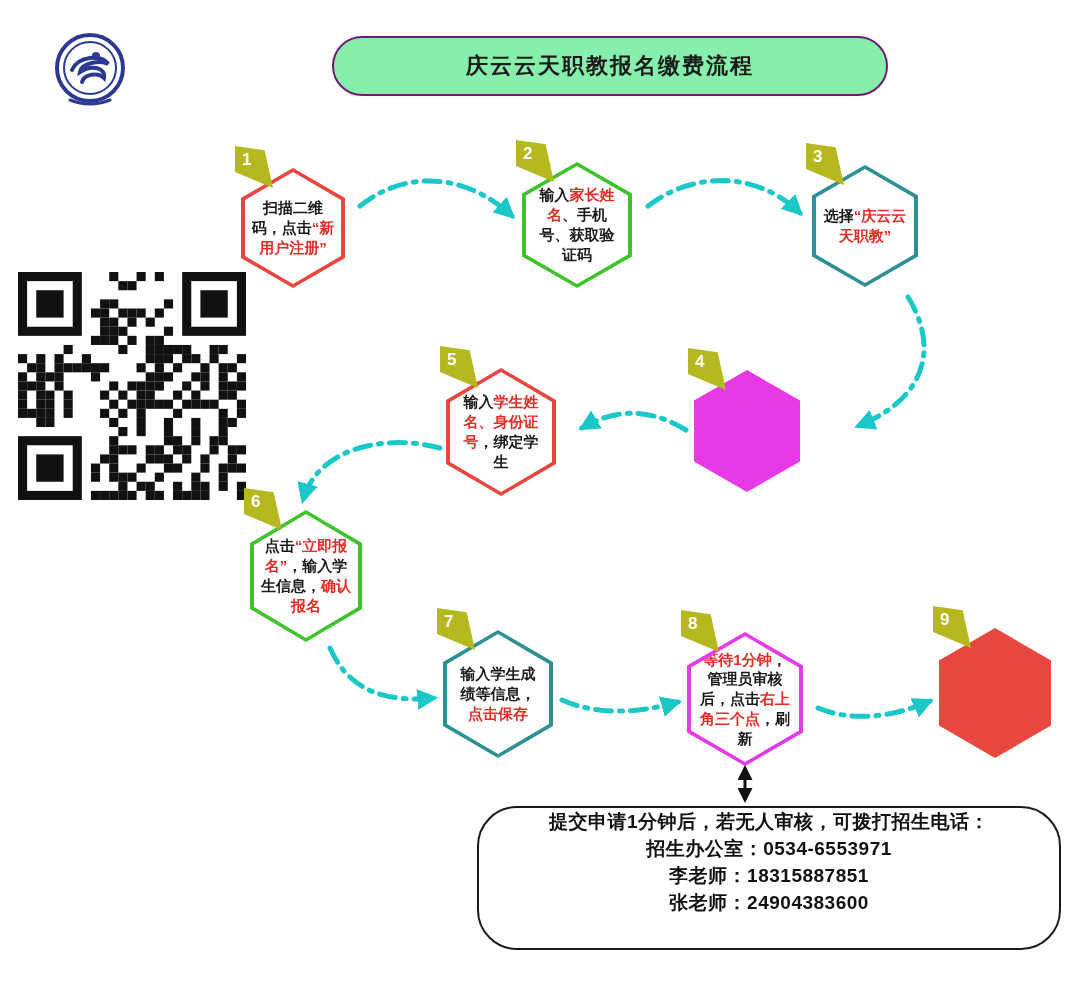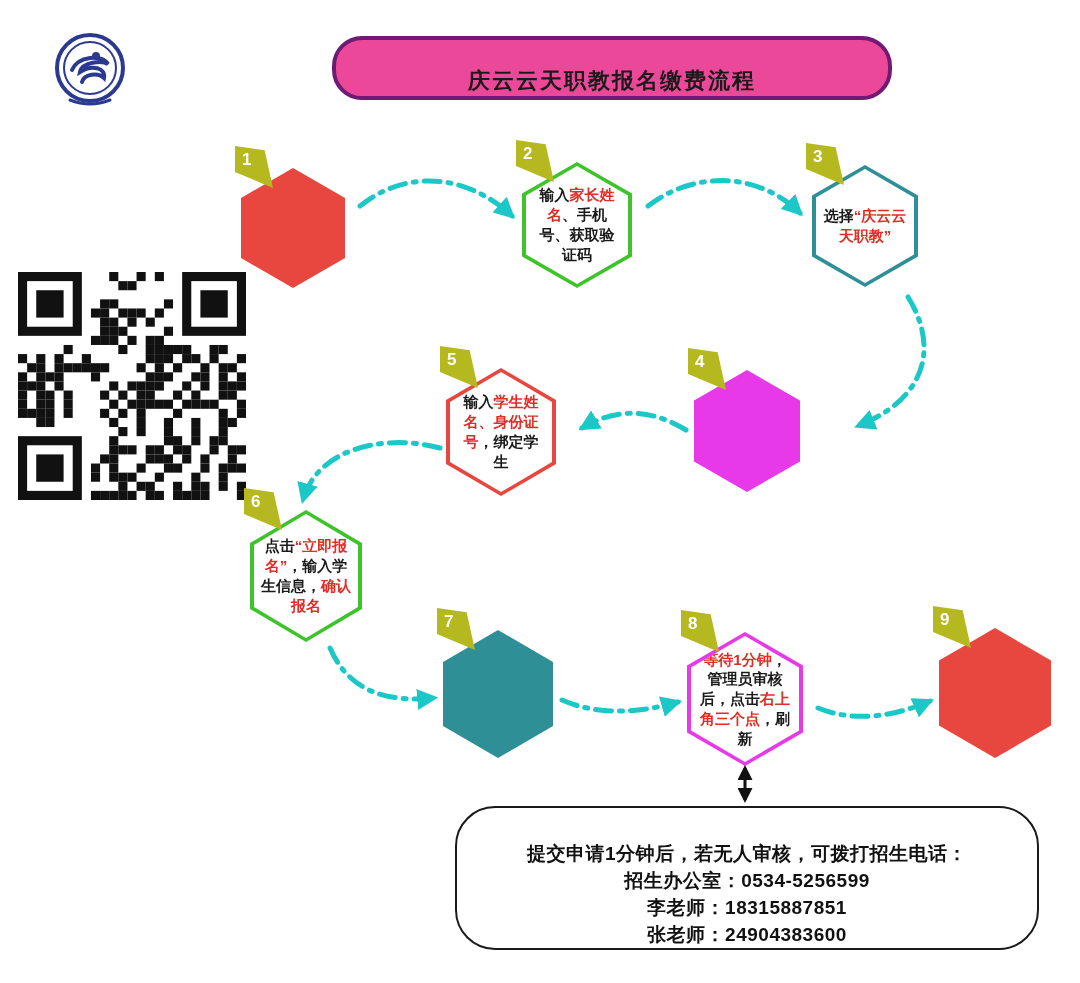--- a/index.html
+++ b/index.html
@@ -3,23 +3,23 @@
 <meta charset="utf-8">
 <style>
   html,body{margin:0;padding:0;background:#ffffff;}
   #canvas{
     position:relative;width:1080px;height:983px;background:#ffffff;overflow:hidden;
     font-family:"Liberation Sans","DejaVu Sans",sans-serif;
   }
   
   .title-pill{
     position:absolute;left:332px;top:36px;width:552px;height:56px;
-    border:4px solid #701a75;border-radius:30px;
-    display:flex;align-items:flex-end;justify-content:center;
-    font-size:22px;font-weight:bold;color:#1a1a1a;letter-spacing:2px;background:#ec4899;
+    border:2px solid #701a75;border-radius:30px;
+    display:flex;align-items:center;justify-content:center;
+    font-size:22px;font-weight:bold;color:#1a1a1a;letter-spacing:2px;background:#86efac;
   }
   
   .logo{position:absolute;left:52px;top:30px;width:76px;height:80px;}
   
   .qr{position:absolute;left:18px;top:272px;width:228px;height:228px;}
   
   .hex{position:absolute;}
   .hex-outer{
     position:absolute;inset:0;
     clip-path:polygon(50% 0%,100% 25%,100% 75%,50% 100%,0% 75%,0% 25%);
@@ -45,23 +45,23 @@
   }
   
   .arrows{position:absolute;left:0;top:0;width:1080px;height:983px;pointer-events:none;}
   .flow-arrow{
     fill:none;stroke:#1bc7c7;stroke-width:5;stroke-linecap:round;
     stroke-dasharray:16 8 3 8;
   }
   .black-arrow{fill:none;stroke:#111111;stroke-width:3;}
   
   .contact-card{
-    position:absolute;left:455px;top:806px;width:580px;height:140px;
+    position:absolute;left:477px;top:806px;width:580px;height:140px;
     border:2px solid #1a1a1a;border-radius:40px;background:#fff;
-    display:flex;flex-direction:column;align-items:center;justify-content:flex-end;
+    display:flex;flex-direction:column;align-items:center;justify-content:flex-start;
   }
   .contact-line{
     font-size:19px;font-weight:bold;color:#111111;line-height:27px;text-align:center;
     letter-spacing:0.5px;
   }
 </style>
 </head>
 <body>
 
 <div id="canvas">
@@ -290,20 +290,23 @@
         <rect x="180" y="18" width="27" height="27" fill="#111"></rect>
         <rect x="0" y="162" width="63" height="63" fill="#111"></rect>
         <rect x="9" y="171" width="45" height="45" fill="#fff"></rect>
         <rect x="18" y="180" width="27" height="27" fill="#111"></rect>
       </svg>
   </div>
 
   <div id="steps-layer">
       <div class="hex" style="left: 241px; top: 168px; width: 104px; height: 120px;">
         <div class="hex-outer" style="background: rgb(232, 71, 63);"></div>
+        <div class="hex-inner">
+          <div class="hex-text"><span class="seg-k">扫描二维码，点击</span><span class="seg-r">“新用户注册”</span></div>
+        </div>
         <div class="num-flag" style="left: -6px; top: -22px;">
           <span>1</span>
         </div>
       </div>
       <div class="hex" style="left: 522px; top: 162px; width: 110px; height: 126px;">
         <div class="hex-outer" style="background: rgb(63, 195, 43);"></div>
         <div class="hex-inner">
           <div class="hex-text"><span class="seg-k">输入</span><span class="seg-r">家长姓名</span><span class="seg-k">、手机号、获取验证码</span></div>
         </div>
         <div class="num-flag" style="left: -6px; top: -22px;">
@@ -338,20 +341,23 @@
         <div class="hex-outer" style="background: rgb(63, 195, 43);"></div>
         <div class="hex-inner">
           <div class="hex-text"><span class="seg-k">点击</span><span class="seg-r">“立即报名”</span><span class="seg-k">，输入学生信息，</span><span class="seg-r">确认报名</span></div>
         </div>
         <div class="num-flag" style="left: -6px; top: -22px;">
           <span>6</span>
         </div>
       </div>
       <div class="hex" style="left: 443px; top: 630px; width: 110px; height: 128px;">
         <div class="hex-outer" style="background: rgb(46, 143, 150);"></div>
+        <div class="hex-inner">
+          <div class="hex-text"><span class="seg-k">输入学生成绩等信息，</span><span class="seg-r">点击保存</span></div>
+        </div>
         <div class="num-flag" style="left: -6px; top: -22px;">
           <span>7</span>
         </div>
       </div>
       <div class="hex" style="left: 687px; top: 632px; width: 116px; height: 134px;">
         <div class="hex-outer" style="background: rgb(232, 57, 232);"></div>
         <div class="hex-inner">
           <div class="hex-text"><span class="seg-r">等待1分钟</span><span class="seg-k">，管理员审核后，点击</span><span class="seg-r">右上角三个点</span><span class="seg-k">，刷新</span></div>
         </div>
         <div class="num-flag" style="left: -6px; top: -22px;">
@@ -382,19 +388,19 @@
     <path class="flow-arrow" marker-end="url(#ah)" d="M440,448 C388,434 318,446 303,500"></path>
     <path class="flow-arrow" marker-end="url(#ah)" d="M330,648 C350,694 390,702 434,698"></path>
     <path class="flow-arrow" marker-end="url(#ah)" d="M562,700 C598,716 640,713 678,702"></path>
     <path class="flow-arrow" marker-end="url(#ah)" d="M818,708 C854,723 896,716 930,701"></path>
     <line class="black-arrow" x1="745" y1="768" x2="745" y2="800" marker-start="url(#ahb)" marker-end="url(#ahb)"></line>
   </svg>
 
   <div class="contact-card">
     <div id="contact-lines">
         <div class="contact-line">提交申请1分钟后，若无人审核，可拨打招生电话：</div>
-        <div class="contact-line">招生办公室：0534-5256599</div>
+        <div class="contact-line">招生办公室：0534-6553971</div>
         <div class="contact-line">李老师：18315887851</div>
         <div class="contact-line">张老师：24904383600</div>
       </div>
   </div>
 
 </div>
 
 </body></html>

